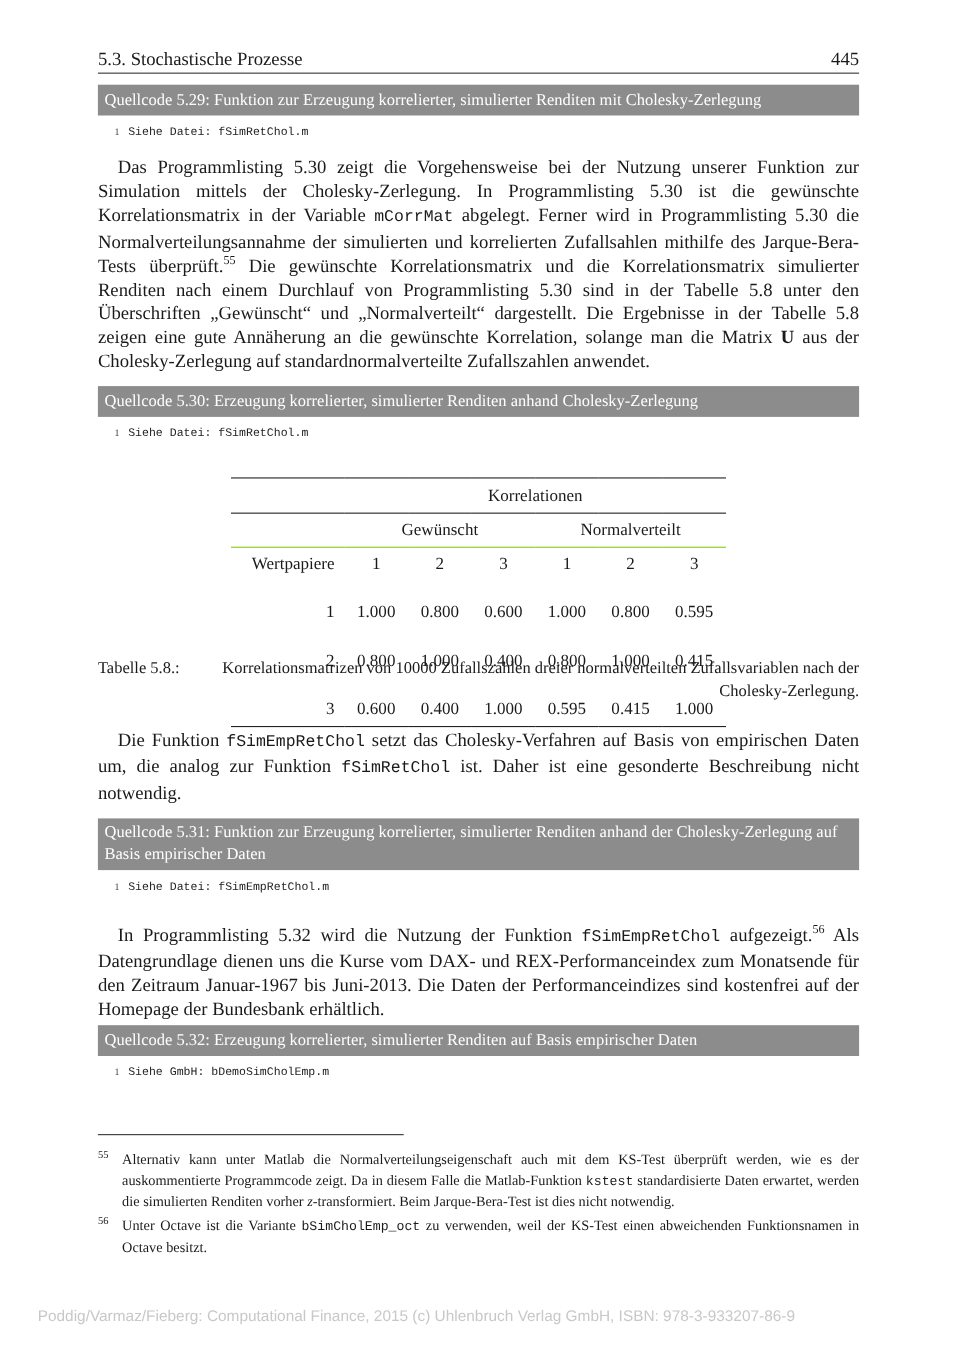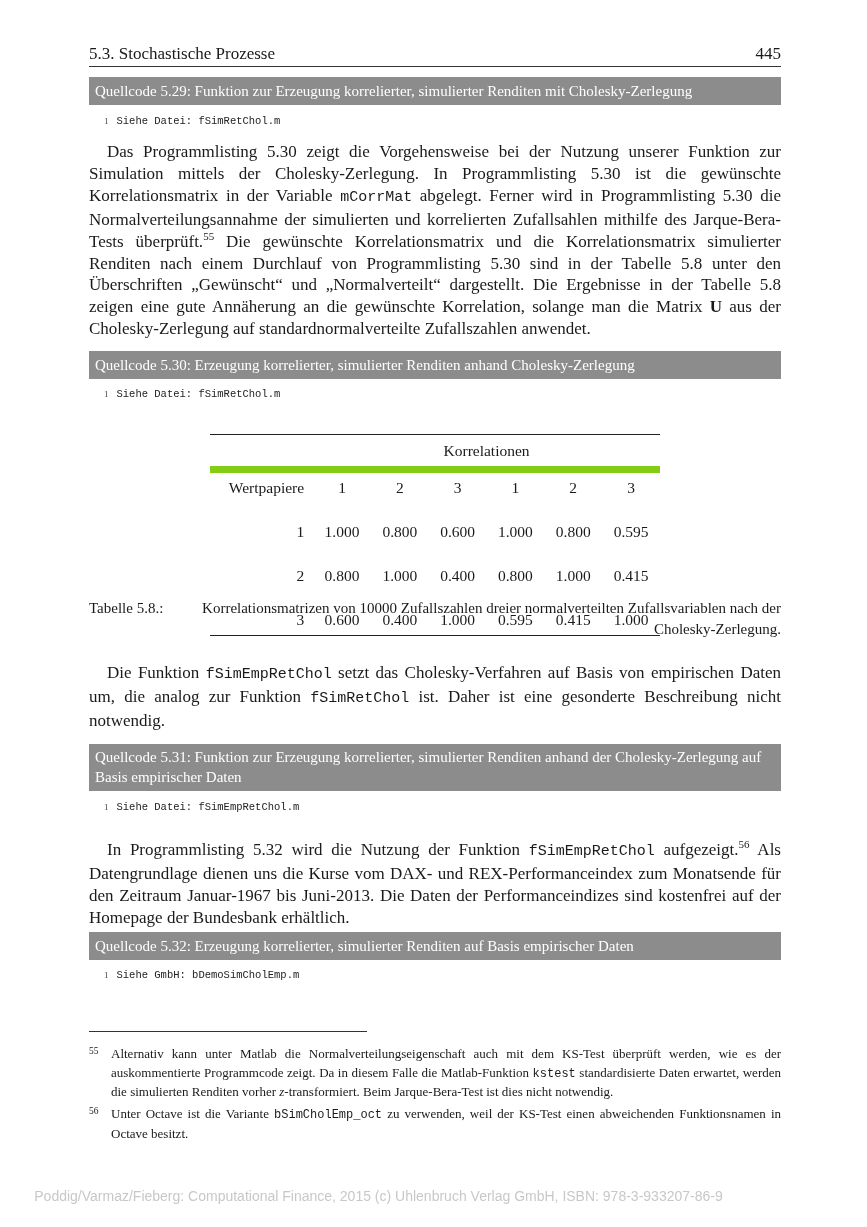--- a/index.html
+++ b/index.html
@@ -53,21 +53,26 @@
   <span class="ln">1</span><span>Siehe Datei: fSimRetChol.m</span>
 </div>
 
 <div class="abs" style="left:210px; top:434px; width:450px;">
   <table class="corr" style="width:450px;">
     <tbody>
         <tr style="border-top:1.5px solid #222;">
       <td></td>
       <td colspan="6" style="padding-top:6px;padding-bottom:5px;">Korrelationen</td>
     </tr>
-    <tr style="border-top:7px solid #84cc16;">
+    <tr style="border-top:1px solid #222;">
+      <td></td>
+      <td colspan="3" style="padding-top:5px;padding-bottom:5px;">Gewünscht</td>
+      <td colspan="3" style="padding-top:5px;padding-bottom:5px;">Normalverteilt</td>
+    </tr>
+    <tr style="border-top:1px solid #84cc16;">
       <td class="rl" style="padding-top:5px;">Wertpapiere</td>
       <td style="padding-top:5px;">1</td>
       <td style="padding-top:5px;">2</td>
       <td style="padding-top:5px;">3</td>
       <td style="padding-top:5px;">1</td>
       <td style="padding-top:5px;">2</td>
       <td style="padding-top:5px;">3</td>
     </tr>
     <tr>
       <td class="rl">1</td>

